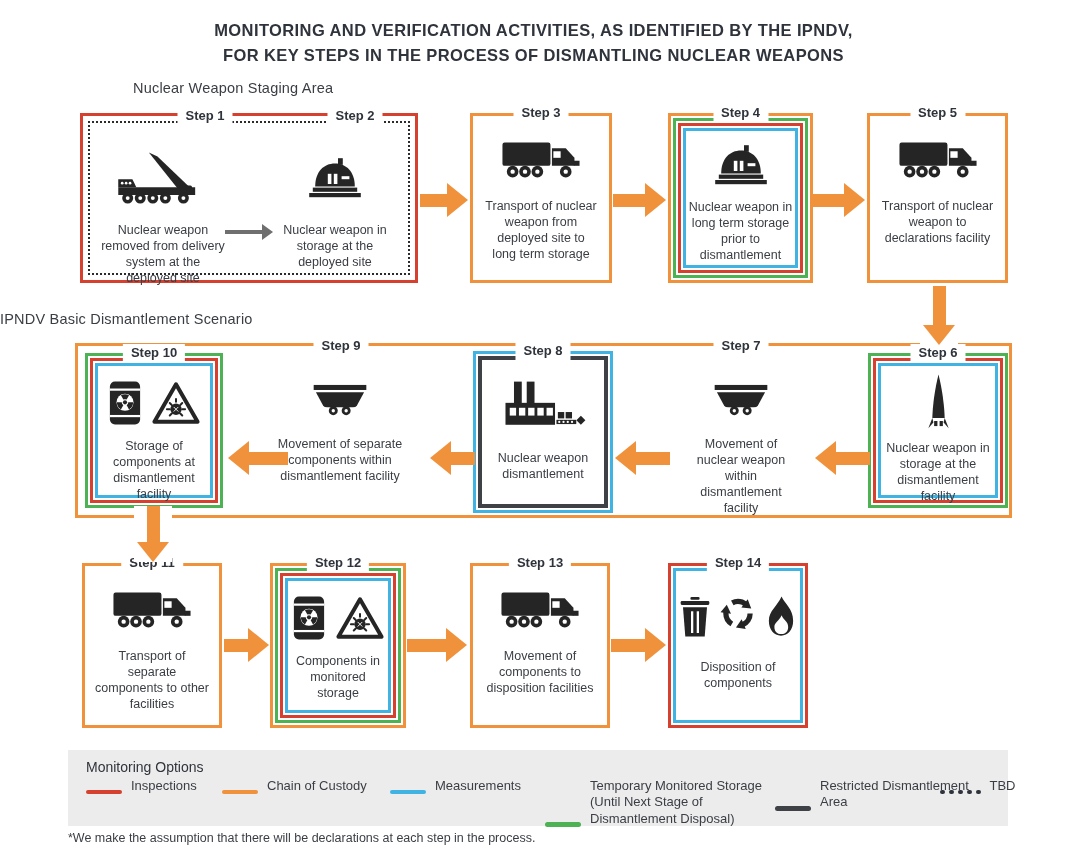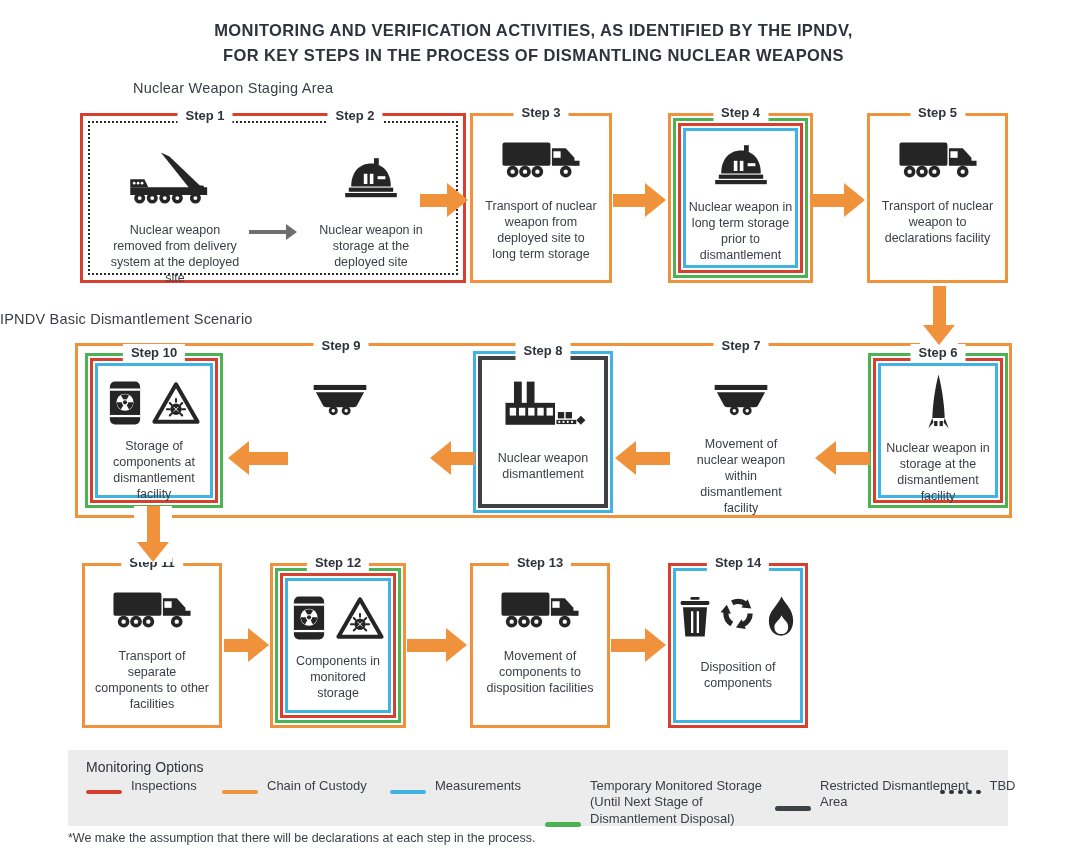--- a/index.html
+++ b/index.html
@@ -217,21 +217,21 @@
 
 <div class="canvas">
 
   <div class="title">
     <span>MONITORING AND VERIFICATION ACTIVITIES, AS IDENTIFIED BY THE IPNDV,</span><br>
     <span>FOR KEY STEPS IN THE PROCESS OF DISMANTLING NUCLEAR WEAPONS</span>
   </div>
 
   <div class="area-label" style="left:133px;top:80px">Nuclear Weapon Staging Area</div>
 
-  <div class="step stage-box b-red" style="left:80px;top:113px;width:386px;height:170px">
+  <div class="step stage-box b-red" style="left:80px;top:113px;width:338px;height:170px">
     <div class="dotted-inner"></div>
     <div class="step-label" style="left:122px">Step 1</div>
     <div class="step-label" style="left:272px">Step 2</div>
     <div class="stage-cols">
       <div class="stage-col">
         <div class="icon-row">
             <svg class="icon ic-launcher">
               <use href="#i-launcher"></use>
             </svg>
           </div>
@@ -343,20 +343,21 @@
         </div>
     </div>
 
     <div class="step-label" style="left:263px">Step 9</div>
     <div class="free-step" style="left:168px;width:188px">
       <div class="icon-row">
           <svg class="icon ic-cart">
             <use href="#i-cart"></use>
           </svg>
         </div>
+      <div class="step-text" style="max-width:138px">Movement of separate components within dismantlement facility</div>
     </div>
 
     <div class="step" style="left:395px;top:5px;width:140px;height:162px">
       <div class="step-label">Step 8</div>
       <div class="bw b-blue">
           <div class="bw b-dark">
         <div class="inner-body" style="padding-top:16px">
           <div class="icon-row">
                 <svg class="icon ic-factory">
                   <use href="#i-factory"></use>

